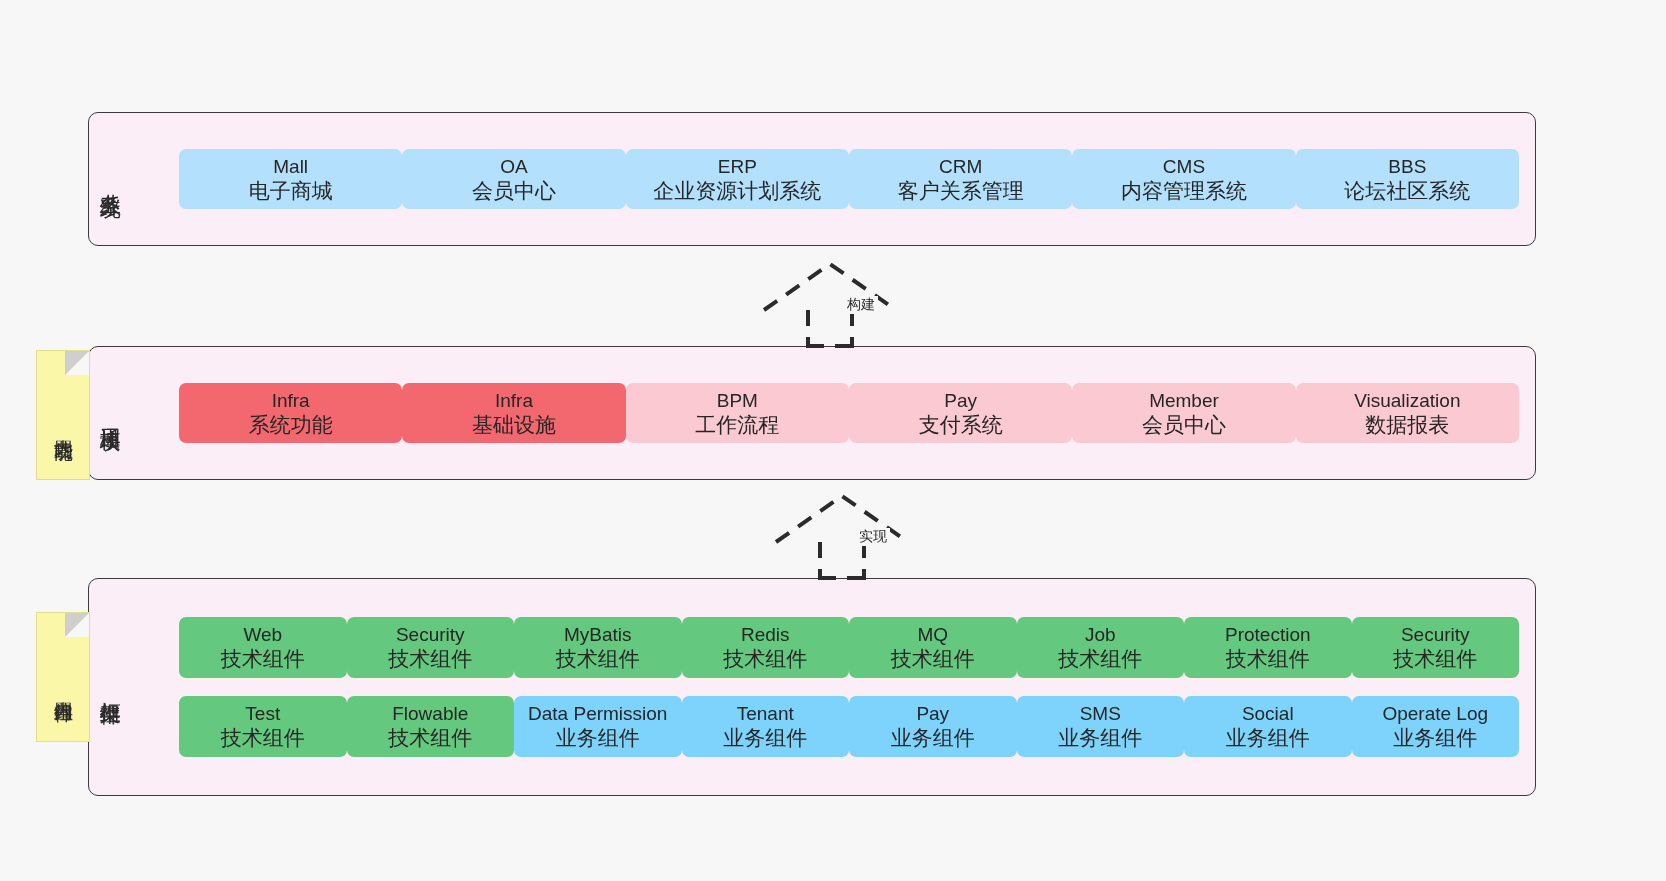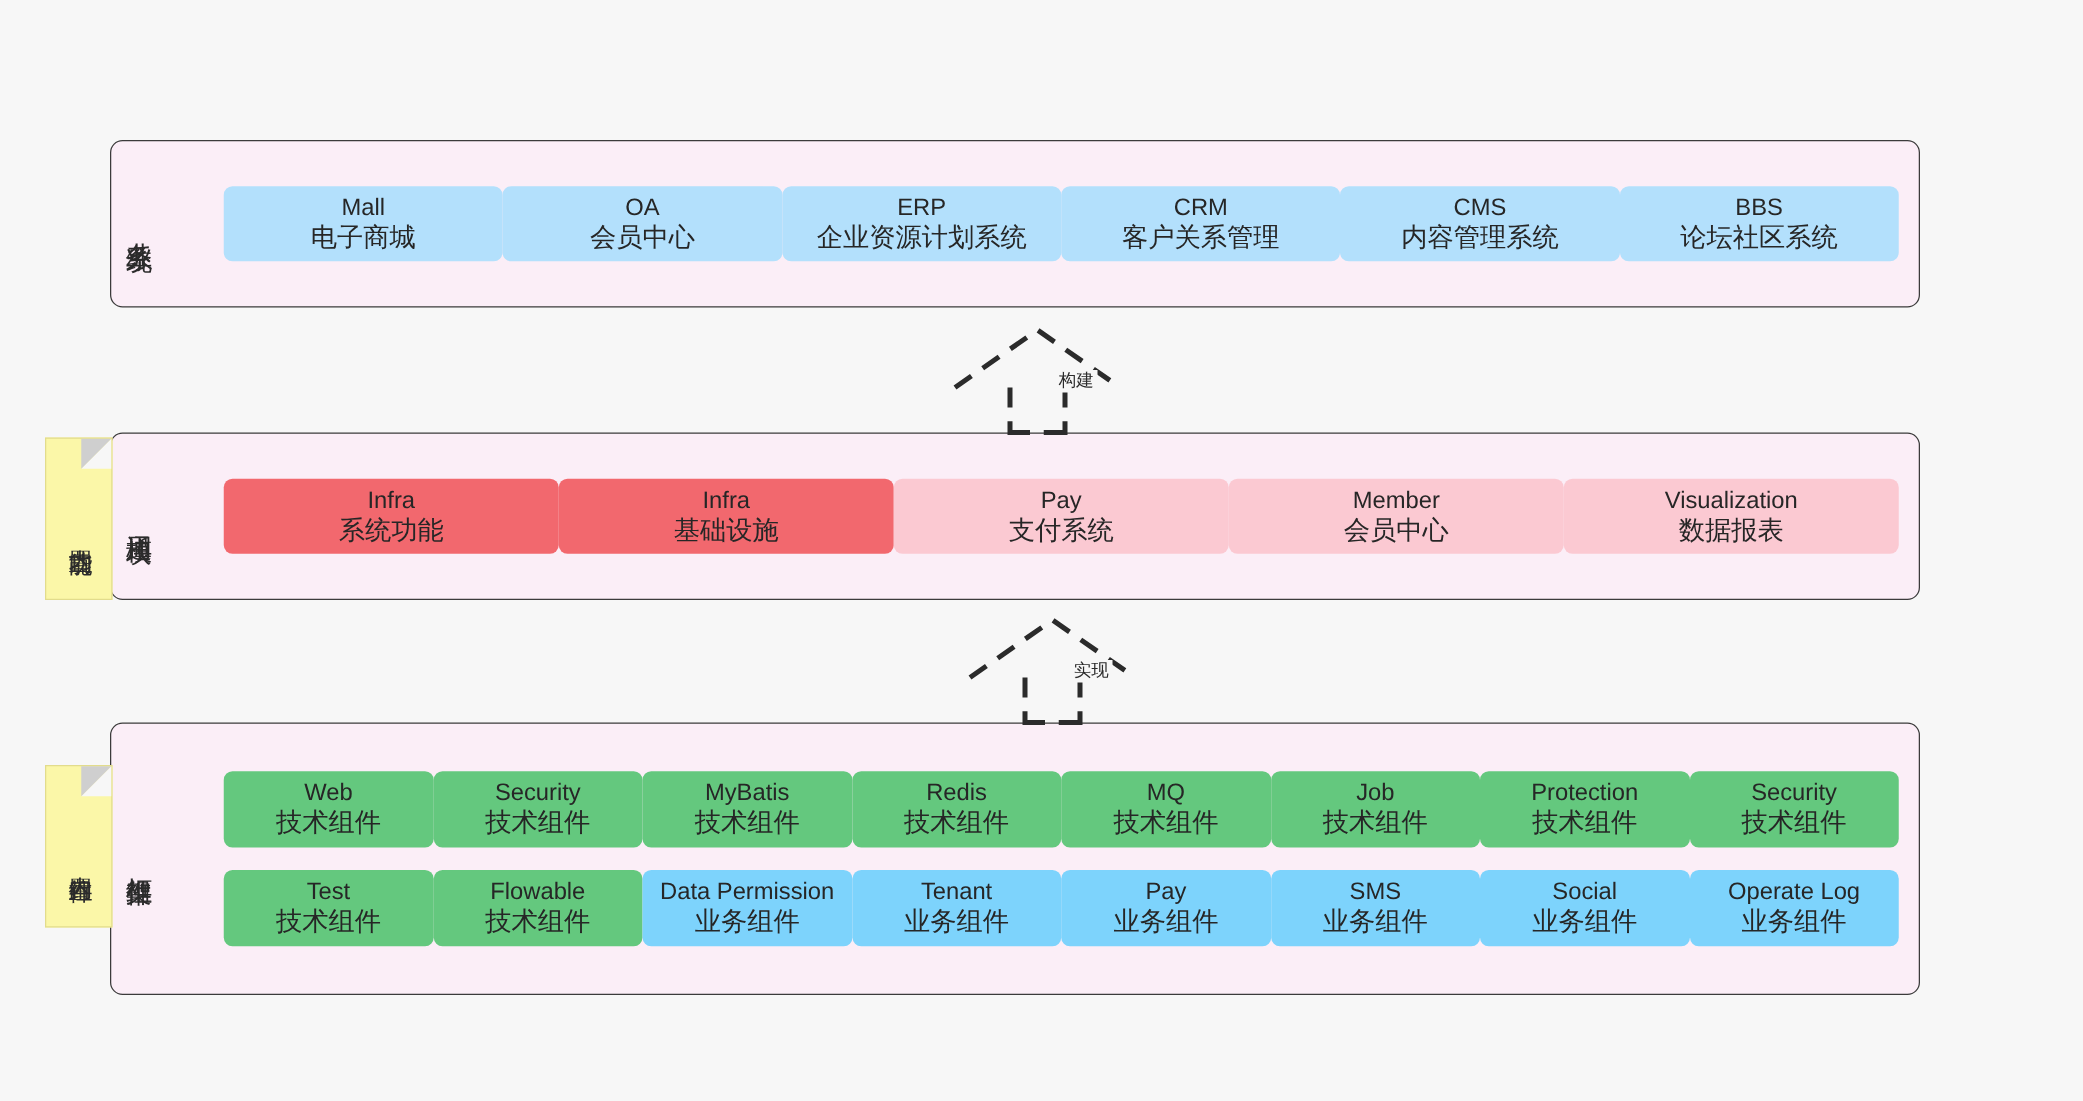--- a/index.html
+++ b/index.html
@@ -197,20 +197,24 @@
       <div class="row">
         <div class="cell c-red">
           <span class="t1">Infra</span>
           <span class="t2">系统功能</span>
         </div>
         <div class="cell c-red">
           <span class="t1">Infra</span>
           <span class="t2">基础设施</span>
         </div>
         <div class="cell c-pink">
+          <span class="t1">BPM</span>
+          <span class="t2">工作流程</span>
+        </div>
+        <div class="cell c-pink">
           <span class="t1">Pay</span>
           <span class="t2">支付系统</span>
         </div>
         <div class="cell c-pink">
           <span class="t1">Member</span>
           <span class="t2">会员中心</span>
         </div>
         <div class="cell c-pink">
           <span class="t1">Visualization</span>
           <span class="t2">数据报表</span>

